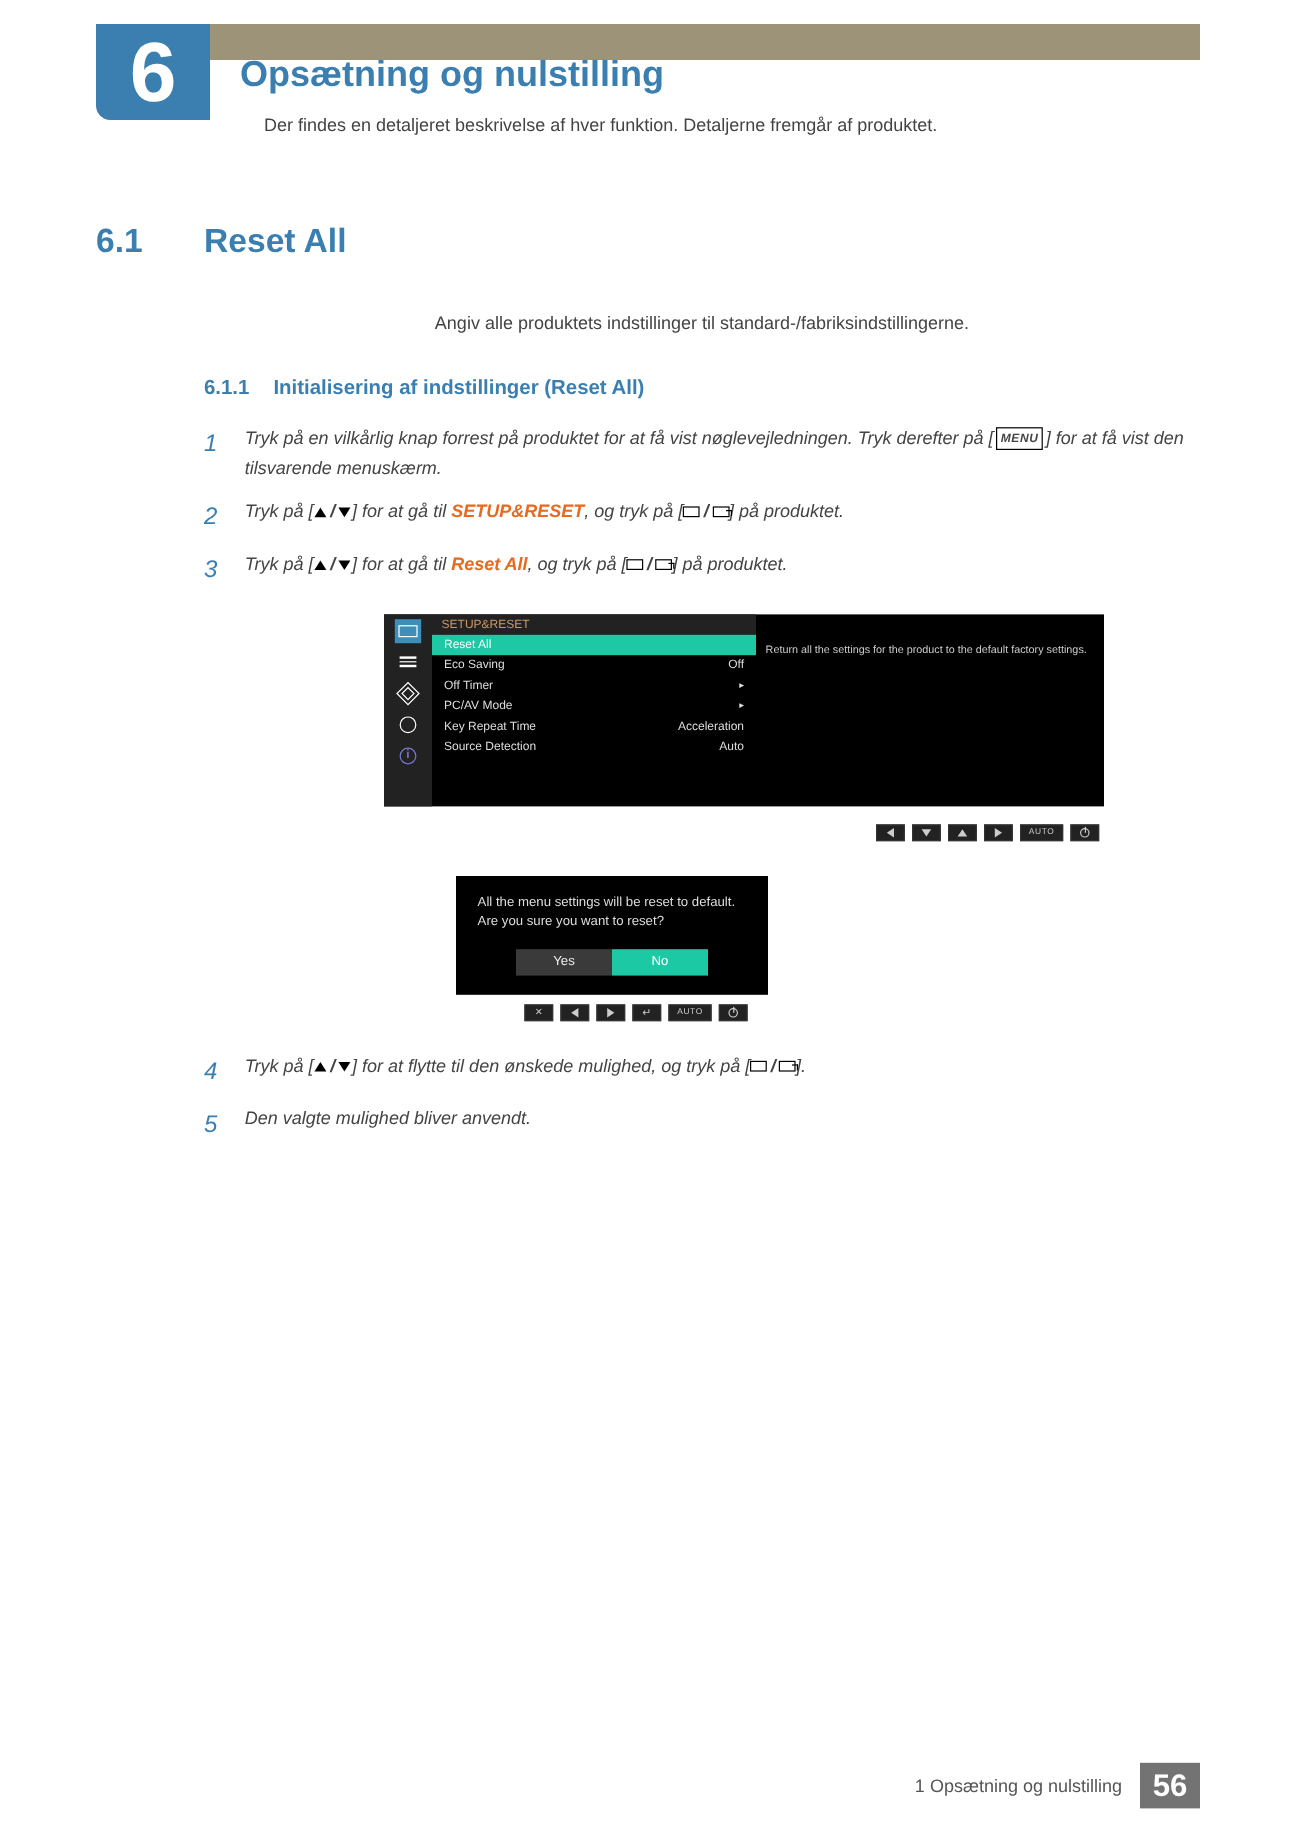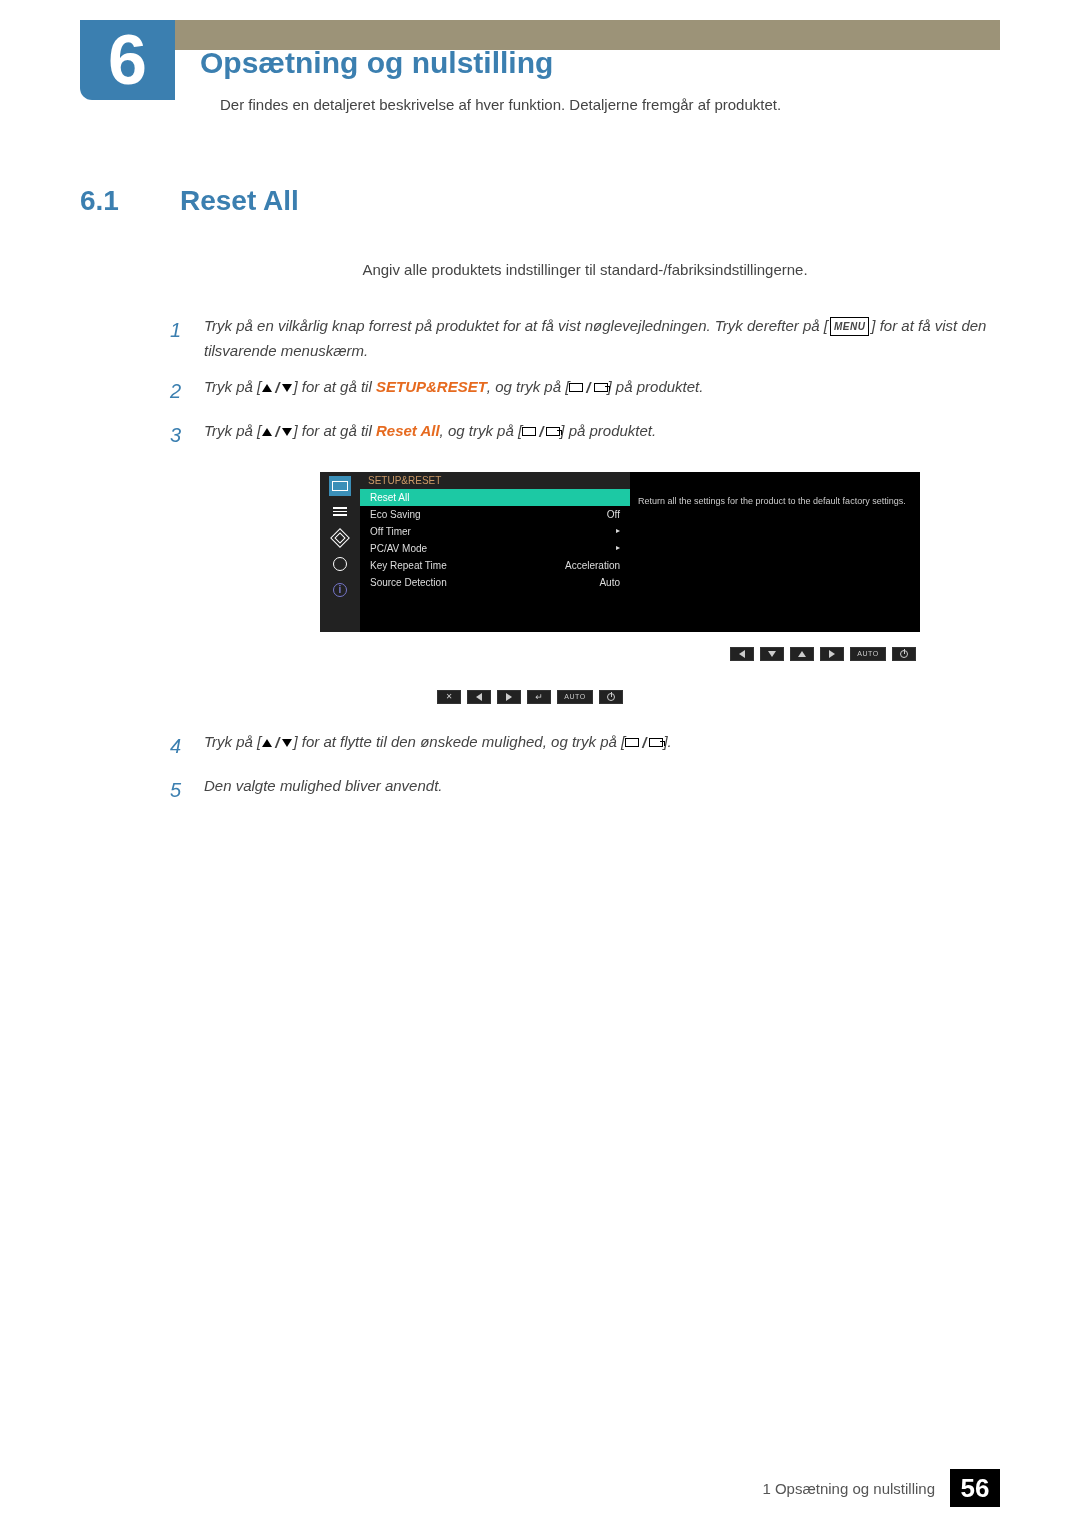--- a/index.html
+++ b/index.html
@@ -59,21 +59,21 @@
   }
   .content {
     position: absolute;
     top: 185px;
     left: 80px;
     right: 80px;
   }
   .section-row {
     display: flex;
     align-items: baseline;
-    gap: 40px;
+    gap: 30px;
     margin-bottom: 40px;
   }
   .section-num {
     font-size: 28px;
     font-weight: bold;
     color: #3b7fb0;
     width: 60px;
   }
   .section-title {
     font-size: 28px;
@@ -292,21 +292,21 @@
     position:absolute;
     bottom:20px;
     right:80px;
     display:flex;
     align-items:center;
     gap:15px;
     font-size:15px;
     color:#555;
   }
   .footer-page{
-    background:#000000;
+    background:#737373;
     color:#fff;
     font-size:26px;
     font-weight:bold;
     width:50px;height:38px;
     display:flex;align-items:center;justify-content:center;
   }
 
   
   .ico-monitor{ width:16px;height:10px;border:1.5px solid #fff; }
   .ico-lines{ width:14px;display:flex;flex-direction:column;gap:2px;}
@@ -334,20 +334,24 @@
   <div class="chapter-title">Opsætning og nulstilling</div>
   <div class="chapter-subtitle">Der findes en detaljeret beskrivelse af hver funktion. Detaljerne fremgår af produktet.</div>
 
   <div class="content">
     <div class="section-row">
       <div class="section-num">6.1</div>
       <div class="section-title">Reset All</div>
     </div>
     <div class="section-body">Angiv alle produktets indstillinger til standard-/fabriksindstillingerne.</div>
 
+    <div class="subsection-row">
+      <div class="subsection-num">6.1.1</div>
+      <div class="subsection-title">Initialisering af indstillinger (Reset All)</div>
+    </div>
 
     <div class="steps">
       <div class="step">
         <div class="step-num">1</div>
         <div class="step-text">
           <span>Tryk på en vilkårlig knap forrest på produktet for at få vist nøglevejledningen. Tryk derefter på [</span><span class="menu-btn">MENU</span><span>] for at få vist den tilsvarende menuskærm.</span>
         </div>
       </div>
 
       <div class="step">
@@ -447,20 +451,28 @@
       <div class="ctrl-btn">
           <span class="tri-right-w"></span>
         </div>
       <div class="ctrl-btn auto">AUTO</div>
       <div class="ctrl-btn">
           <span class="pwr-w"></span>
         </div>
     </div>
 
     <div class="dialog-wrap">
+      <div class="dialog">
+        <div>All the menu settings will be reset to default.</div>
+        <div>Are you sure you want to reset?</div>
+        <div class="dialog-buttons">
+          <div class="dlg-btn">Yes</div>
+          <div class="dlg-btn sel">No</div>
+        </div>
+      </div>
       <div class="dialog-ctrl">
         <div class="ctrl-btn">
             <span class="x-w">✕</span>
           </div>
         <div class="ctrl-btn">
             <span class="tri-left-w"></span>
           </div>
         <div class="ctrl-btn">
             <span class="tri-right-w"></span>
           </div>

